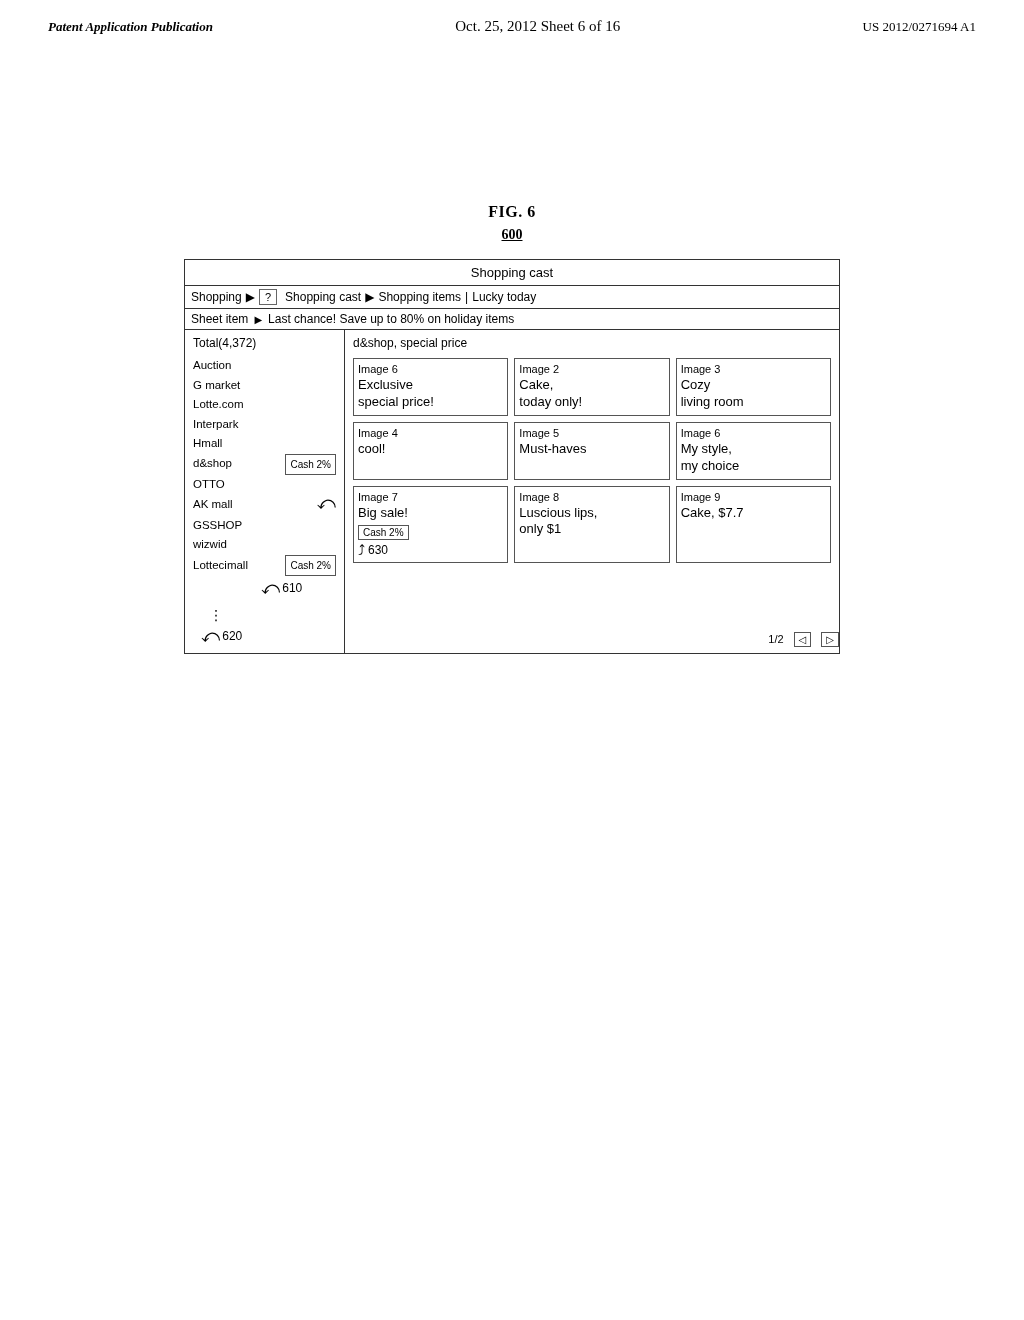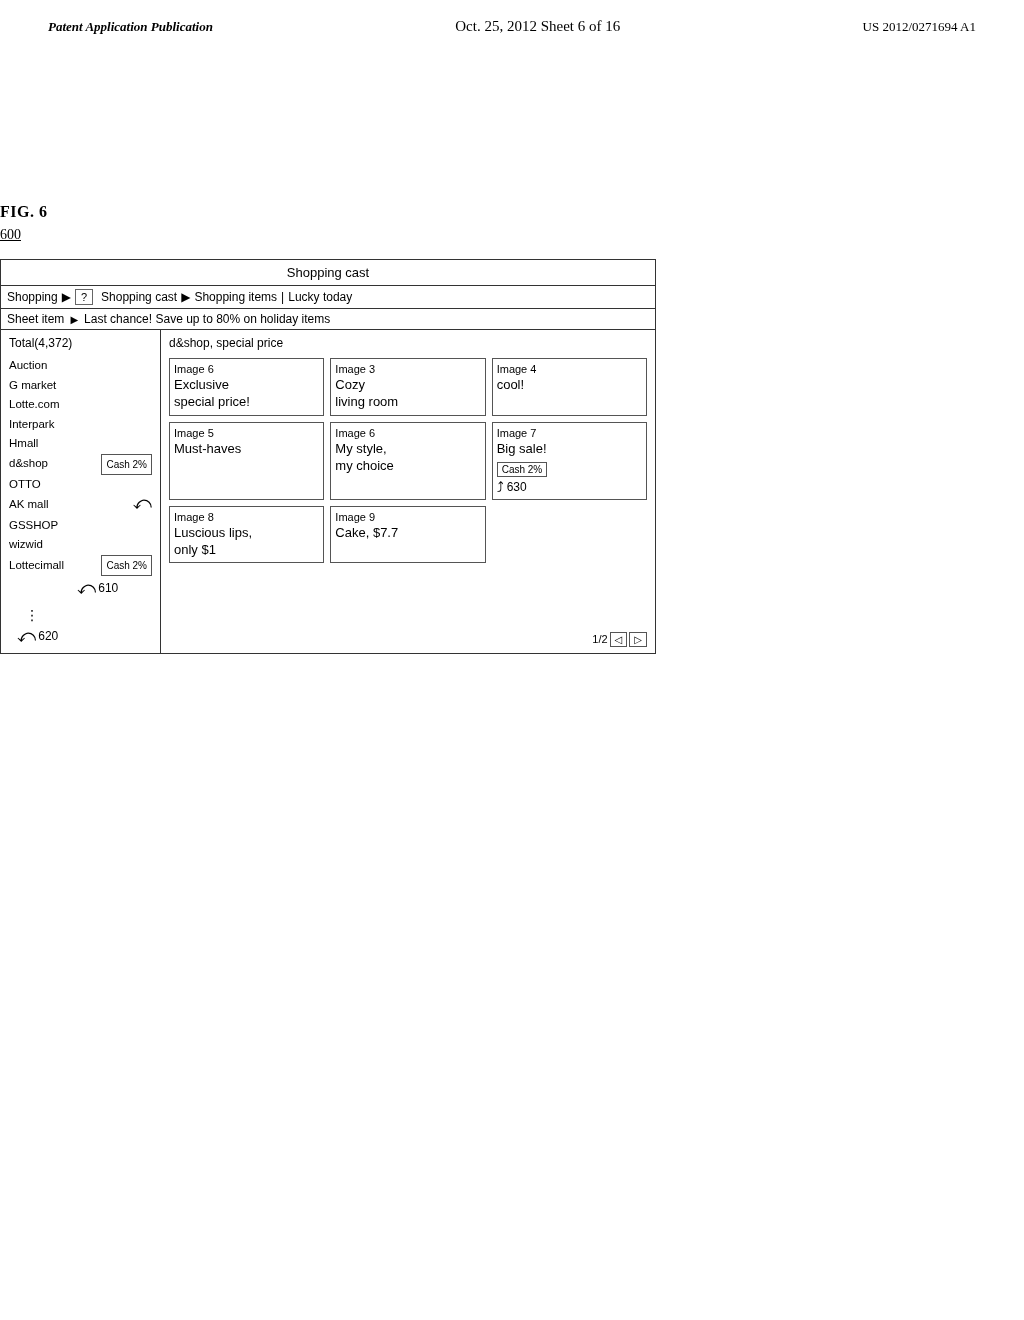--- a/index.html
+++ b/index.html
@@ -29,35 +29,36 @@
       font-size: 15px;
     }
 
     .header-right {
       font-size: 13px;
     }
 
     .fig-container {
       display: flex;
       flex-direction: column;
-      align-items: flex-start;
+      align-items: center;
       margin-top: 160px;
     }
 
     .fig-title {
       font-size: 16px;
       font-weight: bold;
       margin-bottom: 6px;
       letter-spacing: 0.5px;
     }
 
     .fig-number {
       font-size: 14px;
       text-decoration: underline;
       margin-bottom: 16px;
+      font-weight: bold;
     }
 
     
     .ui-diagram {
       border: 1.5px solid #333;
       width: 656px;
       font-size: 12px;
       font-family: Arial, Helvetica, sans-serif;
     }
 
@@ -190,24 +191,24 @@
     }
 
     .image-desc {
       font-size: 13px;
       line-height: 1.3;
     }
 
     .pagination {
       position: absolute;
       bottom: 6px;
-      right: 8px;
-      display: flex;
-      align-items: center;
-      gap: 2px;
+      right: 0;
+      display: flex;
+      align-items: center;
+      gap: 10px;
       font-size: 11px;
     }
 
     .page-nav-btn {
       border: 1px solid #555;
       padding: 1px 4px;
       font-size: 10px;
       cursor: pointer;
       background: #fff;
     }
@@ -329,20 +330,24 @@
       <div class="ui-content">
         <div class="content-section-title">d&amp;shop, special price</div>
 
         <div class="image-grid">
 
           <div class="image-cell">
             <span class="image-label">Image 6</span>
             <span class="image-desc">Exclusive<br>special price!</span>
           </div>
           <div class="image-cell">
+            <span class="image-label">Image 2</span>
+            <span class="image-desc">Cake,<br>today only!</span>
+          </div>
+          <div class="image-cell">
             <span class="image-label">Image 3</span>
             <span class="image-desc">Cozy<br>living room</span>
           </div>
 
           <div class="image-cell">
             <span class="image-label">Image 4</span>
             <span class="image-desc">cool!</span>
           </div>
           <div class="image-cell">
             <span class="image-label">Image 5</span>

